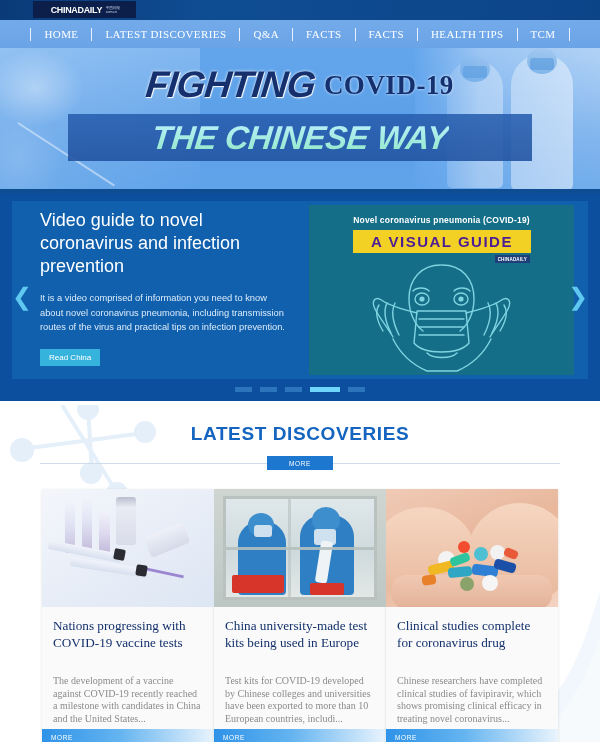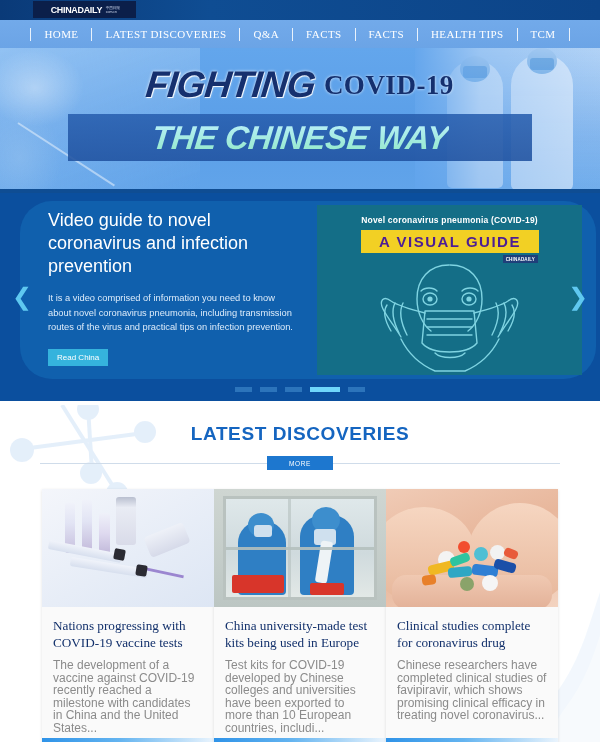--- a/index.html
+++ b/index.html
@@ -124,23 +124,22 @@
     background:#0f4d93;
   }
 
   
   .carousel {
     position:relative; height:208px; width:100%;
     background:#0b4f9e;
     padding:0;
   }
   .carousel-inner {
-    position:absolute; left:20px; top:8px; width:576px; height:178px;
+    position:absolute; left:12px; top:8px; width:576px; height:178px;
     background:#1060ad;
-    border-radius:32px;
   }
   .slide-text {
     position:absolute; left:28px; top:8px; width:248px;
   }
   .slide-h {
     color:#ffffff; font-size:18px; line-height:23px; font-weight:normal;
     font-family:"Liberation Sans",sans-serif;
   }
   .slide-p {
     margin-top:13px; color:#dcebfa; font-size:9.3px; line-height:14.5px;
@@ -247,22 +246,22 @@
   .img-pills { background:linear-gradient(160deg,#f0cbb6 0%,#e8b79c 45%,#f3d3c0 100%); }
   .palm { position:absolute; border-radius:50% 50% 45% 45%; background:linear-gradient(180deg,#f6d6c1,#e7b79b); }
   .pill { position:absolute; border-radius:4px; }
 
   .card-body { padding:10px 11px 4px; flex:1; }
   .card-h {
     color:#12306b; font-family:"Liberation Serif", serif;
     font-size:13.2px; line-height:17px;
   }
   .card-p {
-    margin-top:8px; color:#8b8b8b; font-size:12px; line-height:12.5px;
-    font-family:Liberation Sans, sans-serif;
+    margin-top:24px; color:#8b8b8b; font-size:10px; line-height:12.5px;
+    font-family:Liberation Serif, serif;
   }
   .card-more {
     height:16px; width:100%;
     background:linear-gradient(90deg,#2f93e8 0%,#64b4f0 45%,#eaf4fd 100%);
     display:flex; align-items:center; cursor:pointer;
   }
   .card-more span {
     color:#ffffff; font-size:6.5px; letter-spacing:.6px; padding-left:9px;
     font-family:"Liberation Sans",sans-serif;
   }

